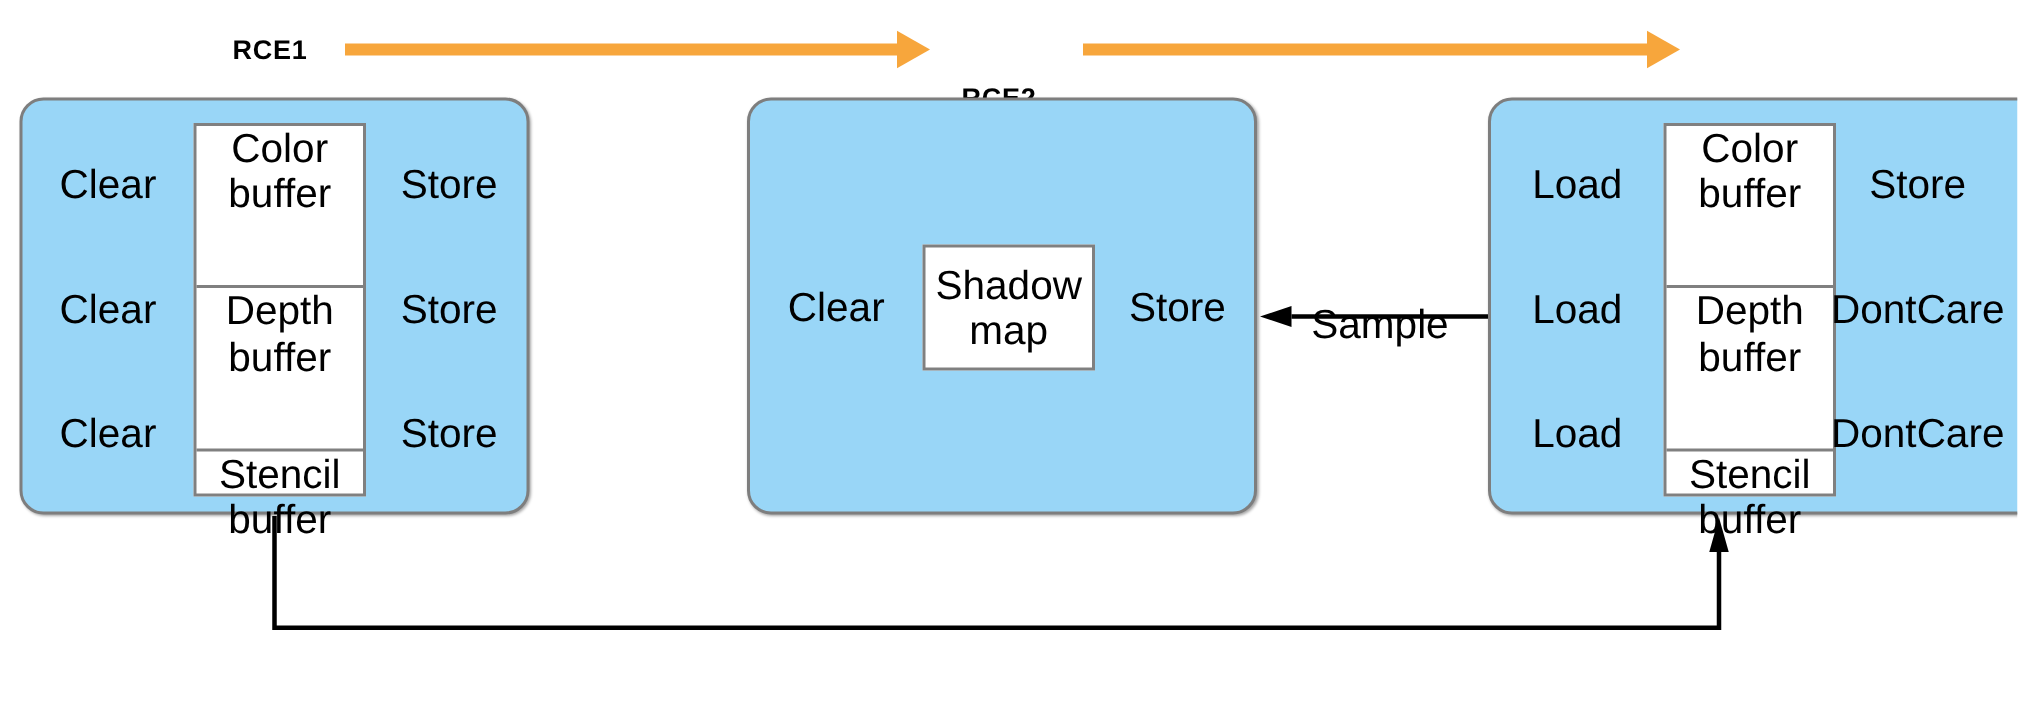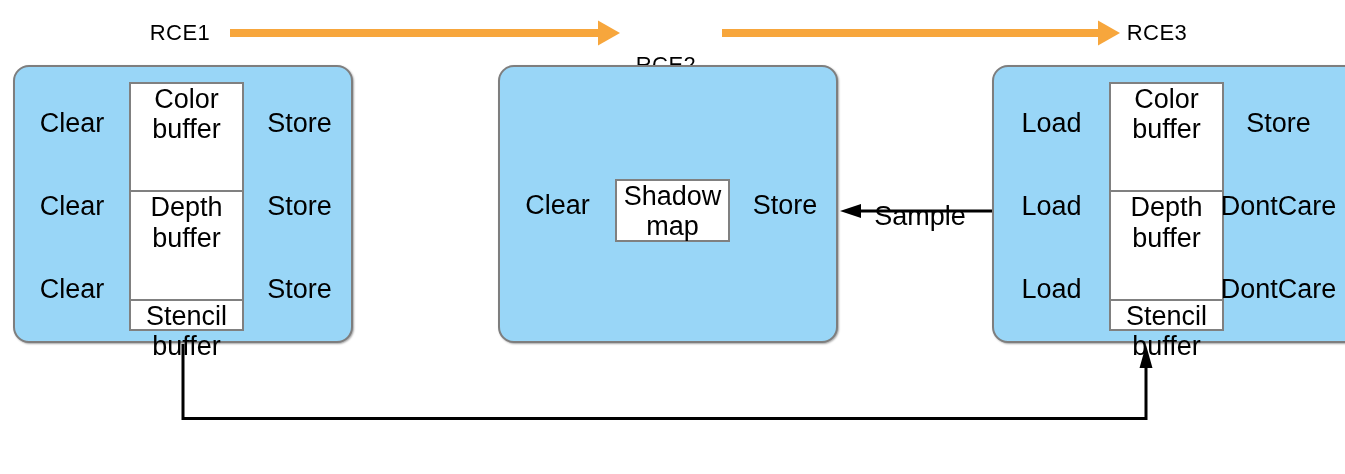--- a/index.html
+++ b/index.html
@@ -21,22 +21,22 @@
     overflow: hidden;
   }
   .rce-label {
     position: absolute;
     top: 19px;
     height: 28px;
     width: 110px;
     display: flex;
     align-items: center;
     justify-content: center;
-    font-size: 22px;
-    font-weight: normal;
+    font-size: 18px;
+    font-weight: bold;
     letter-spacing: 0.5px;
   }
   #rce1-label { left: 125px; }
   #rce2-label { left: 611px; margin-top: 32px; }
   #rce3-label { left: 1102px; }
 
   .encoder-box {
     position: absolute;
     top: 65px;
     height: 278px;
@@ -91,21 +91,21 @@
     font-size: 27px;
     line-height: 1.12;
     padding: 0 2px;
   }
   .target-cell + .target-cell { border-top: 2px solid var(--inner-border); margin-top: 46px; }
 
   
   #encoder-2 .label-col { top: 96px; height: 84px; }
   #encoder-2 .col-left  { width: 115px; }
   #encoder-2 .col-right { left: 230px; width: 110px; }
-  #encoder-2 .target-col { left: 115px; top: 112px; height: 63px; }
+  #encoder-2 .target-col { left: 115px; top: 96px; height: 84px; }
 
   .annotation {
     position: absolute;
     height: 28px;
     display: flex;
     align-items: center;
     justify-content: center;
     font-size: 27px;
     white-space: nowrap;
     margin-top: 28px;
@@ -144,21 +144,20 @@
       <polygon class="black-head" points="861,204 861,218 840,211"></polygon>
     </g>
     <g>
       <polyline class="black-line" points="183,344 183,418.5 1146,418.5 1146,367"></polyline>
       <polygon class="black-head" points="1139.5,368 1152.5,368 1146,345"></polygon>
     </g>
   </svg>
 
   <div class="rce-label" id="rce1-label">RCE1</div>
   <div class="rce-label" id="rce2-label">RCE2</div>
-  <div class="rce-label" id="rce3-label">RCE3</div>
 
   <div class="encoder-box" id="encoder-1">
     <div class="label-col col-left">
       <div class="action-cell">Clear</div>
       <div class="action-cell">Clear</div>
       <div class="action-cell">Clear</div>
     </div>
     <div class="target-col">
       <div class="target-cell">Color buffer</div>
       <div class="target-cell">Depth buffer</div>

